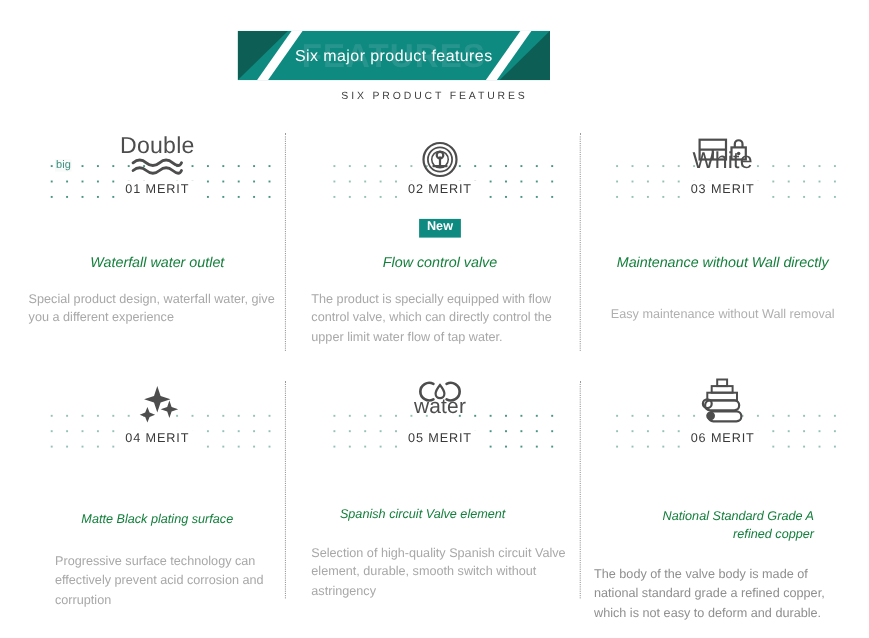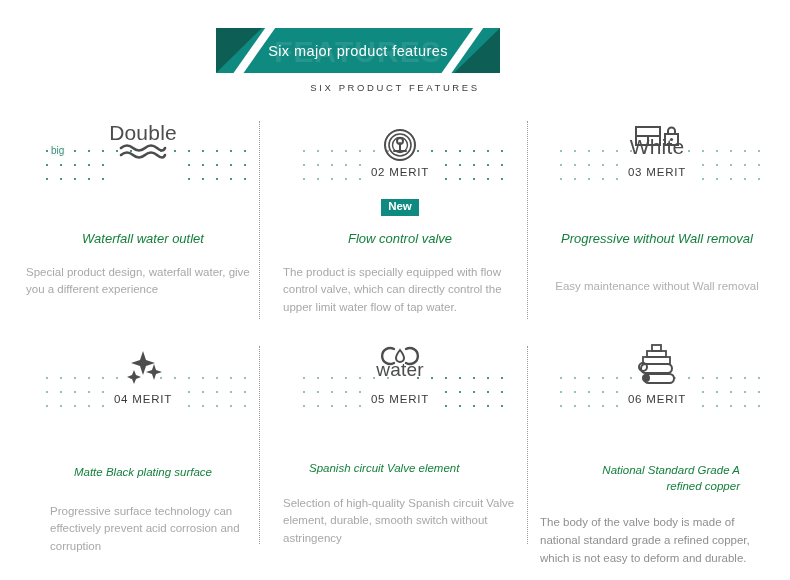--- a/index.html
+++ b/index.html
@@ -177,20 +177,21 @@
       <div class="dots right"></div>
       <div class="brandword">Double</div>
       <div class="icon-slot">
         <svg width="52" height="20" viewBox="0 0 52 20">
           <path d="M4 6 q6 -5 12 0 t12 0 t12 0 t8 0" fill="none" stroke="#4d4d4d" stroke-width="2.6" stroke-linecap="round"></path>
           <path d="M4 13 q6 -5 12 0 t12 0 t12 0 t8 0" fill="none" stroke="#4d4d4d" stroke-width="2.6" stroke-linecap="round"></path>
         </svg>
       </div>
       <div style="position:absolute;left:26px;top:31px;font-size:10px;color:#3f8f7f;background:#f6faf8;padding:0 1px;">big</div>
       <div class="merit-bg" style="width:72px;"></div>
+      <div class="merit">01 MERIT</div>
     </div>
     <div class="badge-row"></div>
     <div class="headline">Waterfall water outlet</div>
     <div class="body">Special product design, waterfall water, give you a different experience</div>
   </div>
 
   <div class="card c1">
     <div class="emblem">
       <div class="dots left soft"></div>
       <div class="dots right"></div>
@@ -226,21 +227,21 @@
           <rect x="31" y="10" width="13" height="11" fill="none" stroke="#4d4d4d" stroke-width="2"></rect>
           <path d="M34 10 v-3 a3.5 3.5 0 0 1 7 0 v3" fill="none" stroke="#4d4d4d" stroke-width="2"></path>
           <circle cx="37.5" cy="15.5" r="1.6" fill="#4d4d4d"></circle>
         </svg>
       </div>
       <div class="brandword" style="top:22px;">White</div>
       <div class="merit-bg" style="width:72px;"></div>
       <div class="merit">03 MERIT</div>
     </div>
     <div class="badge-row"></div>
-    <div class="headline">Progressive without Wall removal</div>
+    <div class="headline">Maintenance without Wall directly</div>
     <div class="body center" style="margin-top:30px;">Easy maintenance without Wall removal</div>
   </div>
 
   <div class="card c3">
     <div class="emblem">
       <div class="dots left soft"></div>
       <div class="dots right soft"></div>
       <div class="icon-slot">
         <svg width="44" height="40" viewBox="0 0 44 40">
           <path d="M22 2 L25 11 L34 14 L25 17 L22 26 L19 17 L10 14 L19 11 Z" fill="#4d4d4d"></path>

